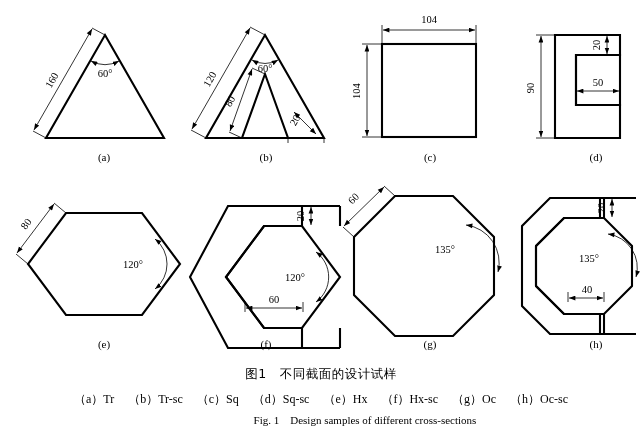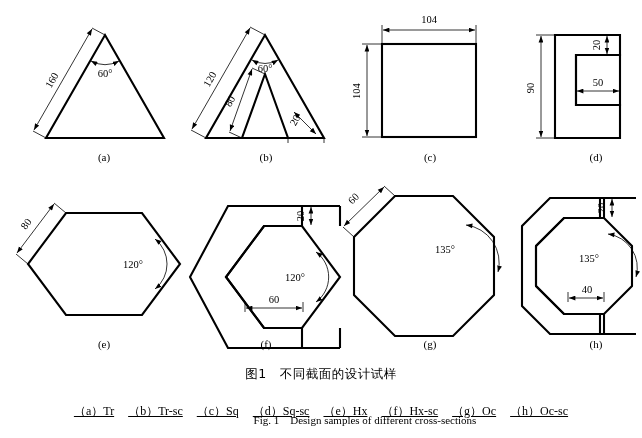--- a/index.html
+++ b/index.html
@@ -39,21 +39,21 @@
     font-family:"Liberation Serif", serif;
     font-size:12px;
   }
   .caption-en{
     position:absolute;
     left:0;width:642px;
     text-align:center;
     font-family:"Liberation Serif", serif;
     font-size:11px;
   }
-  .caption-sub span{display:inline-block;margin:12px 7px;white-space:nowrap;text-decoration:underline;}
+  .caption-sub span{display:inline-block;margin:0 7px;white-space:nowrap;}
   .shape{fill:none;stroke:#000;stroke-width:2.1;stroke-linejoin:miter;}
   .dimline{fill:none;stroke:#000;stroke-width:0.8;}
   .extline{fill:none;stroke:#000;stroke-width:0.8;}
   .arc{fill:none;stroke:#000;stroke-width:0.8;}
 </style>
 </head>
 <body>
 
 <svg id="figure" viewBox="0 0 642 438">
   <defs>

